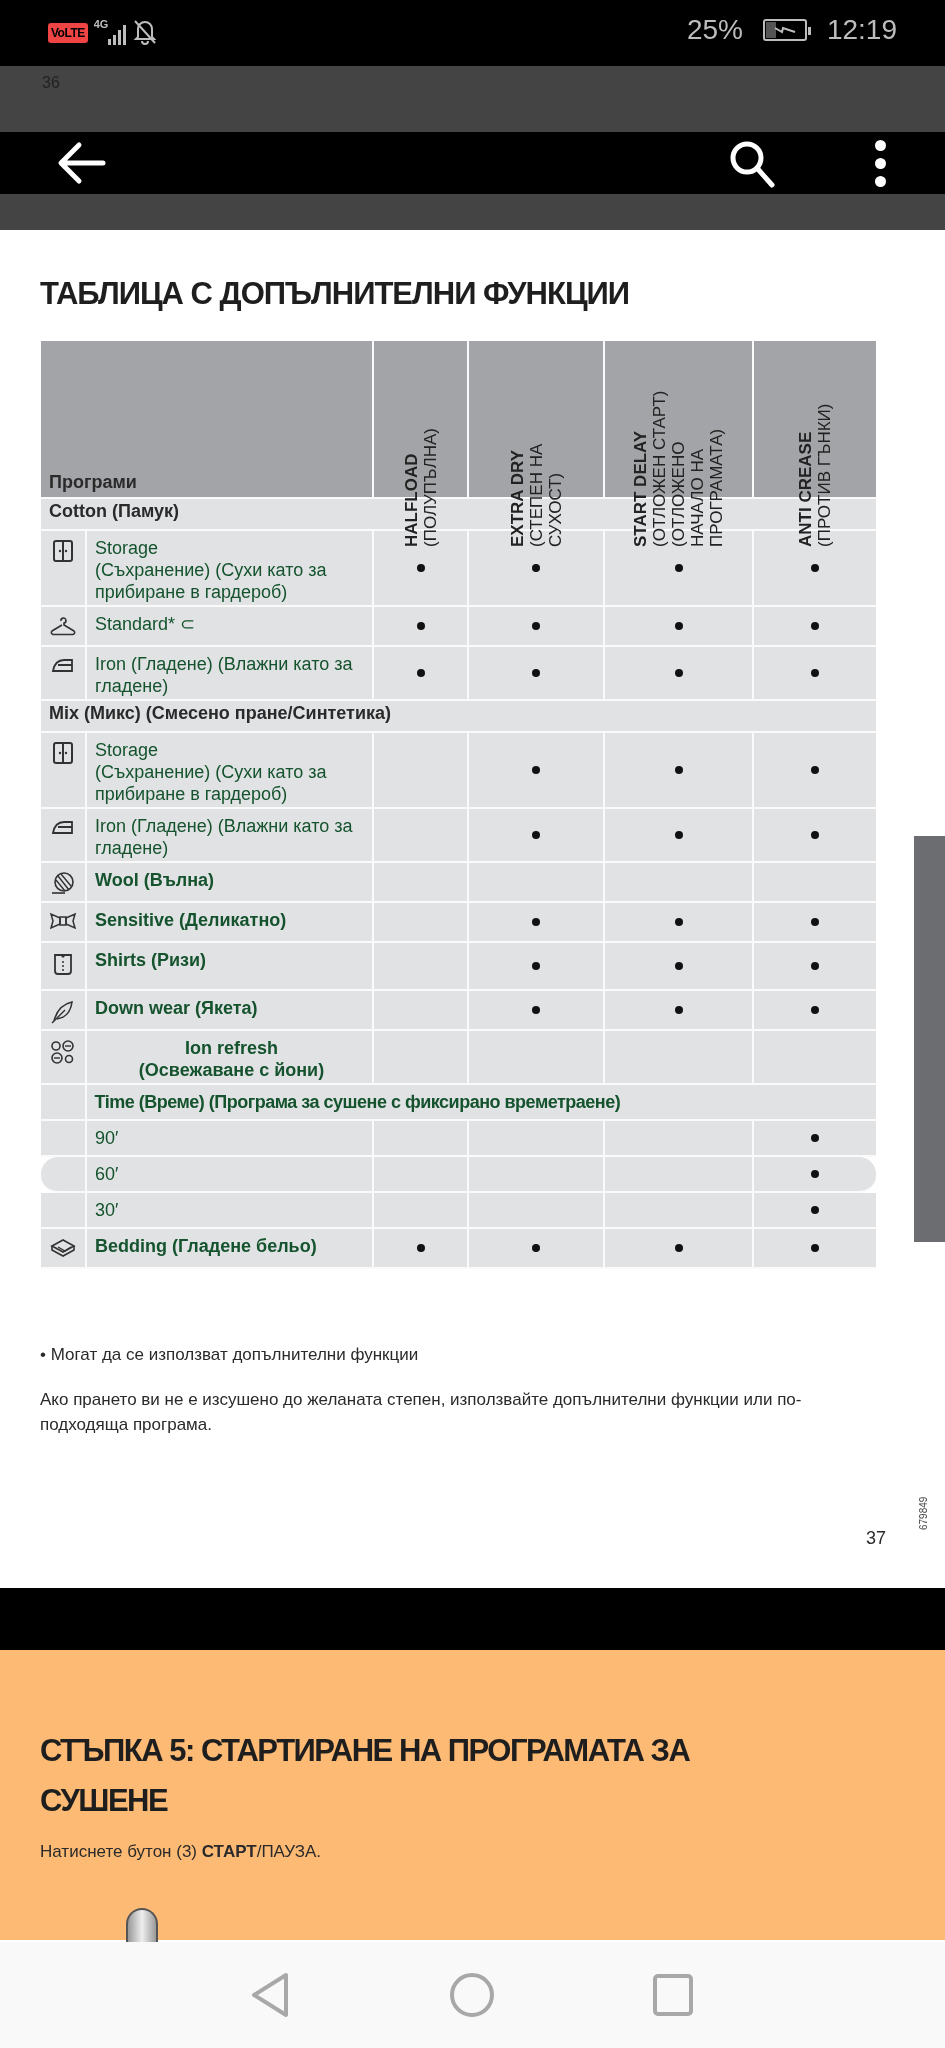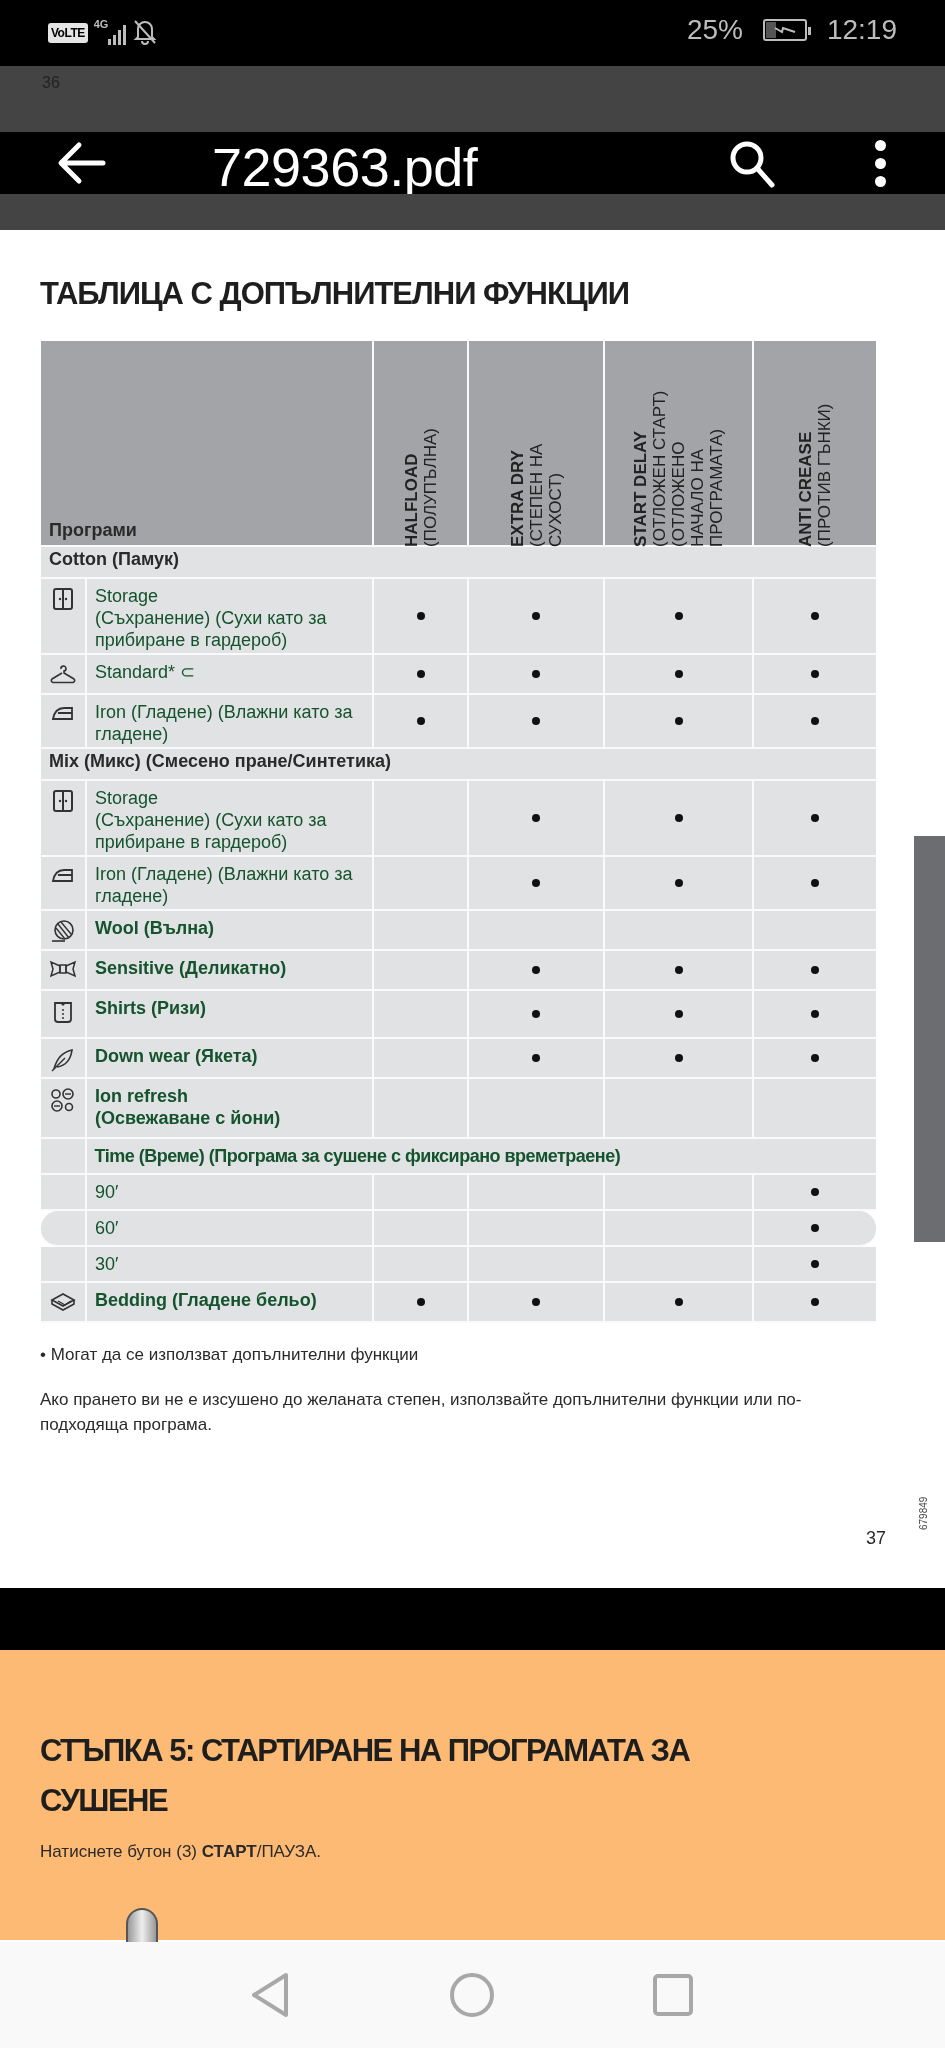--- a/index.html
+++ b/index.html
@@ -2,21 +2,21 @@
 <html><head>
 <meta charset="utf-8">
 <style>
   * { box-sizing: border-box; margin: 0; padding: 0; }
   html, body { width: 945px; height: 2048px; overflow: hidden; background: #ffffff; }
   body { position: relative; font-family: "Liberation Sans", sans-serif; color: #222; }
 
   
   .statusbar { position: absolute; left: 0; top: 0; width: 945px; height: 66px; background: #000; color: #bdbdbd; }
   .sb-left { position: absolute; left: 48px; top: 17px; display: flex; align-items: center; gap: 6px; }
-  .volte { background: #e5e5e5; color: #000; font-size: 12px; font-weight: bold; padding: 3px 3px; border-radius: 3px; font-family: "Liberation Sans", sans-serif; letter-spacing: -0.5px; }
+  .volte { background: #ef4444; color: #000; font-size: 12px; font-weight: bold; padding: 3px 3px; border-radius: 3px; font-family: "Liberation Sans", sans-serif; letter-spacing: -0.5px; }
   .signal { display: flex; align-items: flex-end; gap: 2px; height: 24px; position: relative; padding-left: 14px; }
   .signal .net { position: absolute; left: 0; top: -3px; font-size: 11px; color: #bdbdbd; font-weight: bold; }
   .signal .bar { width: 3px; background: #bdbdbd; }
   .sb-right { position: absolute; right: 48px; top: 14px; display: flex; align-items: center; gap: 20px; font-size: 28px; }
   .battery { width: 44px; height: 22px; border: 2px solid #bdbdbd; border-radius: 3px; position: relative; display: flex; align-items: center; justify-content: center; }
   .battery::after { content: ""; position: absolute; right: -6px; top: 6px; width: 3px; height: 8px; background: #bdbdbd; }
   .battery .fill { position: absolute; left: 1px; top: 1px; bottom: 1px; width: 25%; background: #555; }
 
   
   .ghost-band { position: absolute; left: 0; top: 66px; width: 945px; height: 66px; background: #444; }
@@ -28,21 +28,21 @@
   .search-btn { position: absolute; left: 722px; top: 0; width: 60px; height: 62px; display: flex; align-items: center; justify-content: center; }
   .more-btn { position: absolute; left: 860px; top: 0; width: 40px; height: 62px; display: flex; flex-direction: column; align-items: center; justify-content: center; gap: 7px; }
   .more-btn span { width: 11px; height: 11px; background: #fff; border-radius: 50%; }
 
   
   .page1 { position: absolute; left: 0; top: 230px; width: 945px; height: 1360px; background: #fff; }
   .page-heading { position: absolute; left: 40px; top: 46px; font-size: 31px; font-weight: bold; color: #1e1e1e; letter-spacing: -1px; }
 
   .tbl { position: absolute; left: 41px; top: 111px; width: 835px; }
   .row { display: flex; background: #e1e2e4; border-bottom: 2px solid #fafafa; }
-  .row.header { background: #a3a4a7; height: 206px; }
+  .row.header { background: #a3a4a7; height: 158px; }
   .cell { border-right: 2px solid #fafafa; position: relative; }
   .cell:last-child { border-right: none; }
   .c-name { width: 333px; }
   .c-icon { width: 46px; display: flex; justify-content: center; padding-top: 8px; }
   .c-label { width: 287px; padding: 6px 4px 4px 8px; font-size: 18px; line-height: 22px; color: #14532d; }
   .c-label.bold { font-weight: bold; }
   .c-col1 { width: 95px; }
   .c-col2 { width: 136px; }
   .c-col3 { width: 149px; }
   .c-col4 { width: 122px; }
@@ -105,21 +105,20 @@
 </div>
 
 <div class="ghost-band"></div>
 <div class="ghost-num">36</div>
 <div class="appbar">
   <div class="back-btn">
     <svg width="50" height="44" viewBox="0 0 50 44">
         <path d="M46 22 H6 M22 4 L4 22 L22 40" fill="none" stroke="#fff" stroke-width="5" stroke-linecap="round" stroke-linejoin="round"></path>
       </svg>
   </div>
-  <div class="doc-title">729363.pdf</div>
   <div class="search-btn">
     <svg width="52" height="52" viewBox="0 0 52 52">
         <circle cx="21" cy="21" r="14" fill="none" stroke="#fff" stroke-width="5"></circle>
         <line x1="31" y1="31" x2="46" y2="48" stroke="#fff" stroke-width="5" stroke-linecap="round"></line>
       </svg>
   </div>
   <div class="more-btn">
     <span></span>
     <span></span>
     <span></span>
@@ -340,21 +339,21 @@
           <div class="cell c-col2">
             <span class="dot"></span>
           </div>
           <div class="cell c-col3">
             <span class="dot"></span>
           </div>
           <div class="cell c-col4">
             <span class="dot"></span>
           </div>
         </div>
-        <div class="row" style="height: 60px;">
+        <div class="row" style="height: 54px; text-align: center;">
           <div class="cell c-icon">
             <span><svg width="28" height="28" viewBox="0 0 28 28">
                 <circle cx="7" cy="7" r="4" fill="none" stroke="#333" stroke-width="1.6"></circle>
                 <circle cx="19" cy="7" r="5" fill="none" stroke="#333" stroke-width="1.6"></circle>
                 <line x1="16" y1="7" x2="22" y2="7" stroke="#333" stroke-width="1.4"></line>
                 <circle cx="8" cy="19" r="5" fill="none" stroke="#333" stroke-width="1.6"></circle>
                 <line x1="5" y1="19" x2="11" y2="19" stroke="#333" stroke-width="1.4"></line>
                 <circle cx="20" cy="20" r="3.5" fill="none" stroke="#333" stroke-width="1.6"></circle>
               </svg></span>
           </div>

